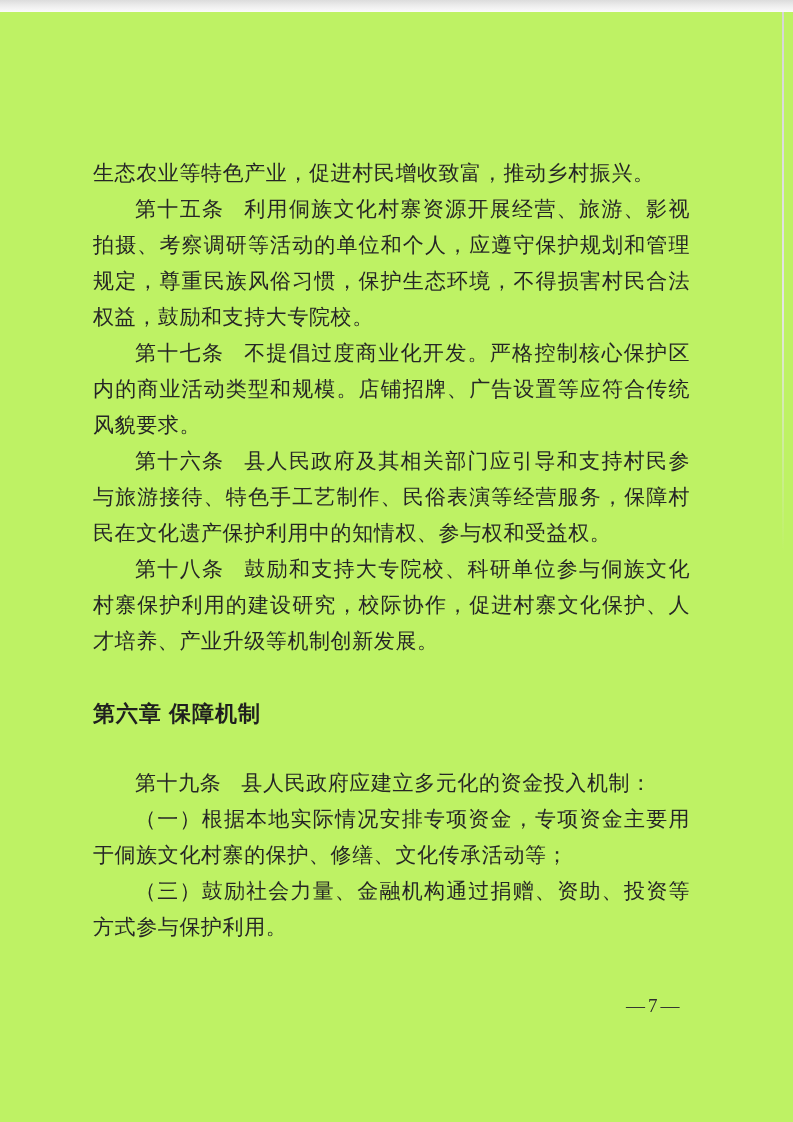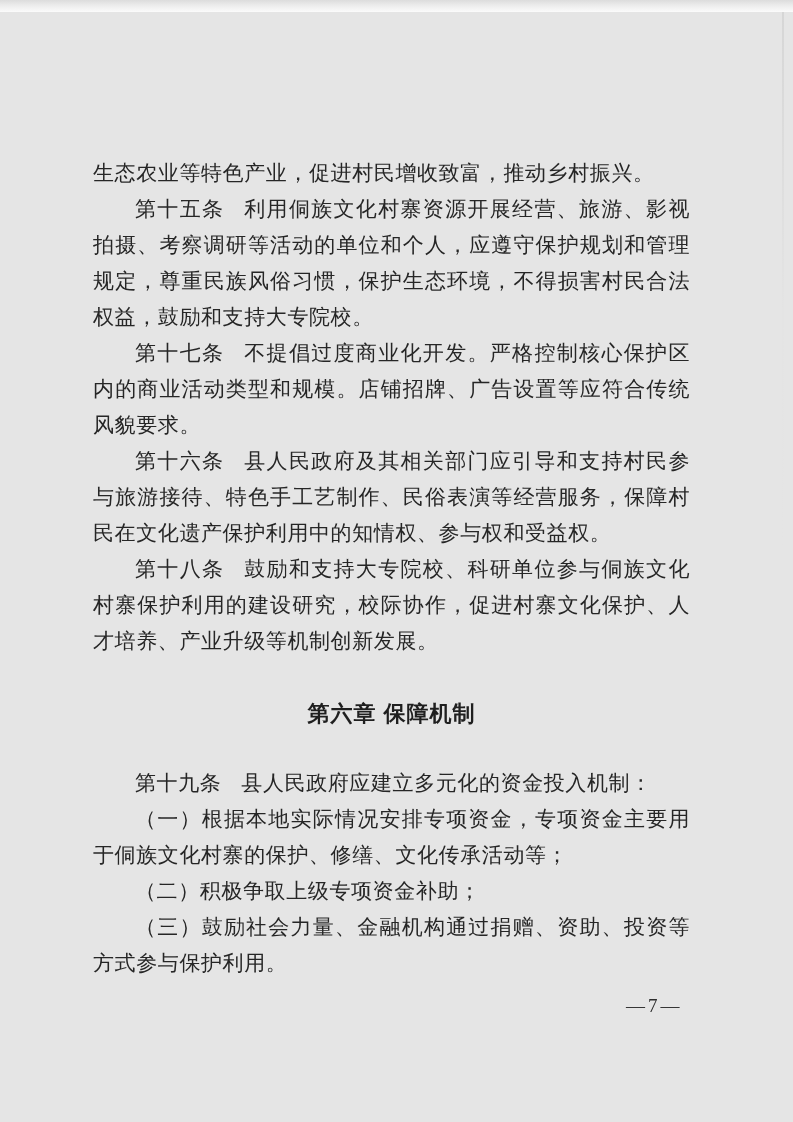--- a/index.html
+++ b/index.html
@@ -4,21 +4,21 @@
 <style>
   html, body {
     margin: 0;
     padding: 0;
     background: #ffffff;
   }
   .page {
     position: relative;
     width: 793px;
     height: 1122px;
-    background: #e5e5e5;
+    background: #bef264;
     overflow: hidden;
     font-family: "Liberation Serif", "DejaVu Serif", serif;
     color: #262626;
   }
   
   .scan-top-edge {
     position: absolute;
     top: 0; left: 0;
     width: 793px; height: 12px;
     background: linear-gradient(to bottom, #dcdcdc 0%, #ececec 45%, #fbfbfb 100%);
@@ -47,21 +47,21 @@
   }
   .para.no-indent {
     text-indent: 0;
   }
   .art-label {
     font-weight: 400;
     margin-right: 0.95em;
   }
   .chapter {
     margin: 37px 0 33px 0;
-    text-align: center;
+    text-align: left;
     text-indent: 0;
     font-family: "Liberation Sans", "DejaVu Sans", sans-serif;
     font-weight: 700;
     font-size: 22px;
     line-height: 36px;
     letter-spacing: 1px;
     color: #1f1f1f;
   }
   .page-number {
     position: absolute;
@@ -92,21 +92,20 @@
     <p class="para"><b class="art-label">第十六条</b><span>县人民政府及其相关部门应引导和支持村民参与旅游接待、特色手工艺制作、民俗表演等经营服务，保障村民在文化遗产保护利用中的知情权、参与权和受益权。</span></p>
 
     <p class="para"><b class="art-label">第十八条</b><span>鼓励和支持大专院校、科研单位参与侗族文化村寨保护利用的建设研究，校际协作，促进村寨文化保护、人才培养、产业升级等机制创新发展。</span></p>
 
     <h2 class="chapter">第六章 保障机制</h2>
 
     <p class="para"><b class="art-label">第十九条</b><span>县人民政府应建立多元化的资金投入机制：</span></p>
 
     <p class="para">（一）根据本地实际情况安排专项资金，专项资金主要用于侗族文化村寨的保护、修缮、文化传承活动等；</p>
 
-    <p class="para">（二）积极争取上级专项资金补助；</p>
 
     <p class="para">（三）鼓励社会力量、金融机构通过捐赠、资助、投资等方式参与保护利用。</p>
 
   </div>
 
   <div class="page-number">—7—</div>
 
 </div>
 
 </body></html>

